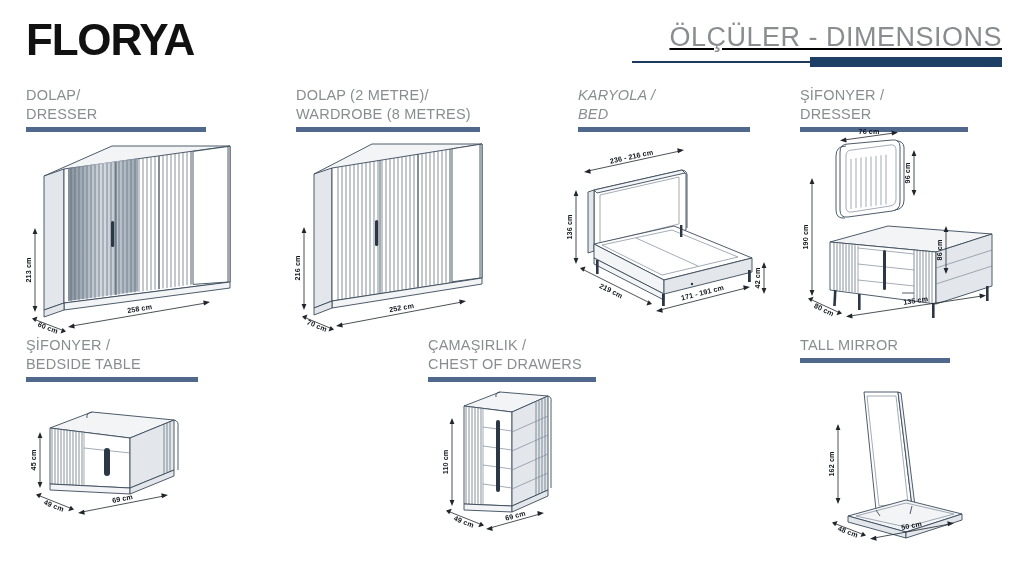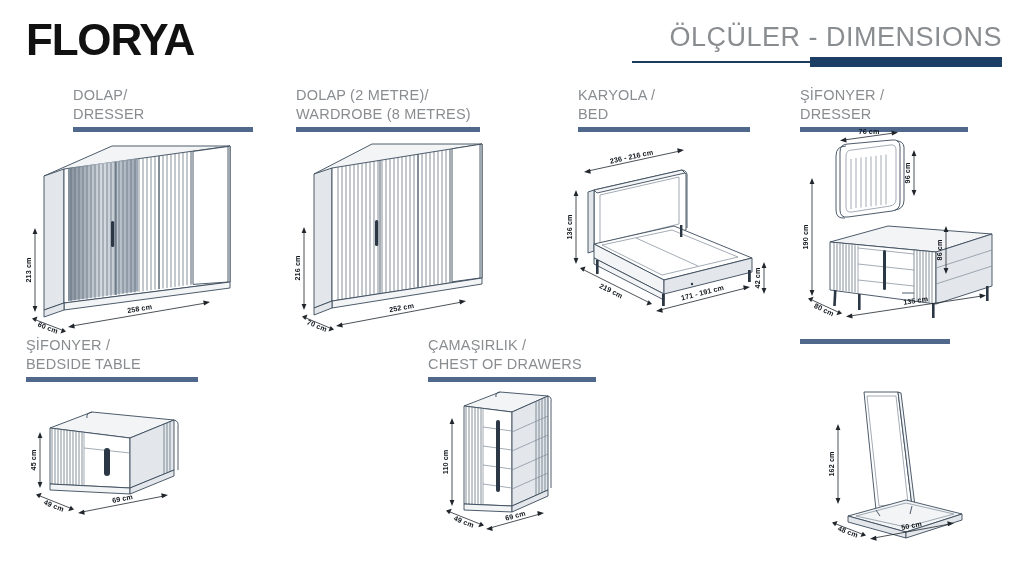--- a/index.html
+++ b/index.html
@@ -13,20 +13,21 @@
 
   
   .brand {
     position: absolute; left: 26px; top: 18px;
     font-size: 44px; font-weight: bold; letter-spacing: -1.2px;
     color: #111111; line-height: 1; text-align: right;
   }
   .dims-head {
     position: absolute; right: 22px; top: 22px;
     text-align: right;
+    text-decoration: underline;
   }
   .dims-head .txt {
     font-size: 27px; color: #8a8d90; letter-spacing: 0.5px;
     white-space: nowrap; line-height: 1.15;
   }
   .dims-rule { position: relative; height: 10px; margin-top: 4px; width: 370px; }
   .dims-rule .thin {
     position: absolute; left: 0; top: 4px; width: 100%; height: 2px;
     background: #1d3a5c;
   }
@@ -70,33 +71,33 @@
   <div class="brand">FLORYA</div>
 
   <div class="dims-head">
     <div class="txt">ÖLÇÜLER - DIMENSIONS</div>
     <div class="dims-rule">
       <div class="thin"></div>
       <div class="thick"></div>
     </div>
   </div>
 
-  <div class="cap" style="left:26px; top:86px; width:180px;margin-left:47px;">
+  <div class="cap" style="left:26px; top:86px; width:180px;">
     <div class="l1">DOLAP/</div>
     <div class="l2">DRESSER</div>
     <div class="bar"></div>
   </div>
 
   <div class="cap" style="left:296px; top:86px; width:184px;">
     <div class="l1">DOLAP (2 METRE)/</div>
     <div class="l2">WARDROBE (8 METRES)</div>
     <div class="bar"></div>
   </div>
 
-  <div class="cap" style="left:578px; top:86px; width:172px;">
+  <div class="cap" style="left:578px; top:86px; width:172px;font-style:italic;">
     <div class="l1">KARYOLA /</div>
     <div class="l2">BED</div>
     <div class="bar"></div>
   </div>
 
   <div class="cap" style="left:800px; top:86px; width:168px;">
     <div class="l1">ŞİFONYER /</div>
     <div class="l2">DRESSER</div>
     <div class="bar"></div>
   </div>
@@ -107,20 +108,21 @@
     <div class="bar"></div>
   </div>
 
   <div class="cap" style="left:428px; top:336px; width:168px;">
     <div class="l1">ÇAMAŞIRLIK /</div>
     <div class="l2">CHEST OF DRAWERS</div>
     <div class="bar"></div>
   </div>
 
   <div class="cap" style="left:800px; top:336px; width:150px;">
+    <div class="l2">TALL MIRROR</div>
     <div class="bar"></div>
   </div>
 
   <div class="diagram" style="left:16px; top:136px;">
     <svg width="250" height="200" viewBox="0 0 250 200">
       <defs>
         <linearGradient id="wg1" x1="0" y1="0" x2="1" y2="0">
           <stop offset="0" stop-color="#6d7b8a"></stop>
             <stop offset="0.5" stop-color="#cfd6dd"></stop>
           <stop offset="1" stop-color="#8b98a6"></stop>

